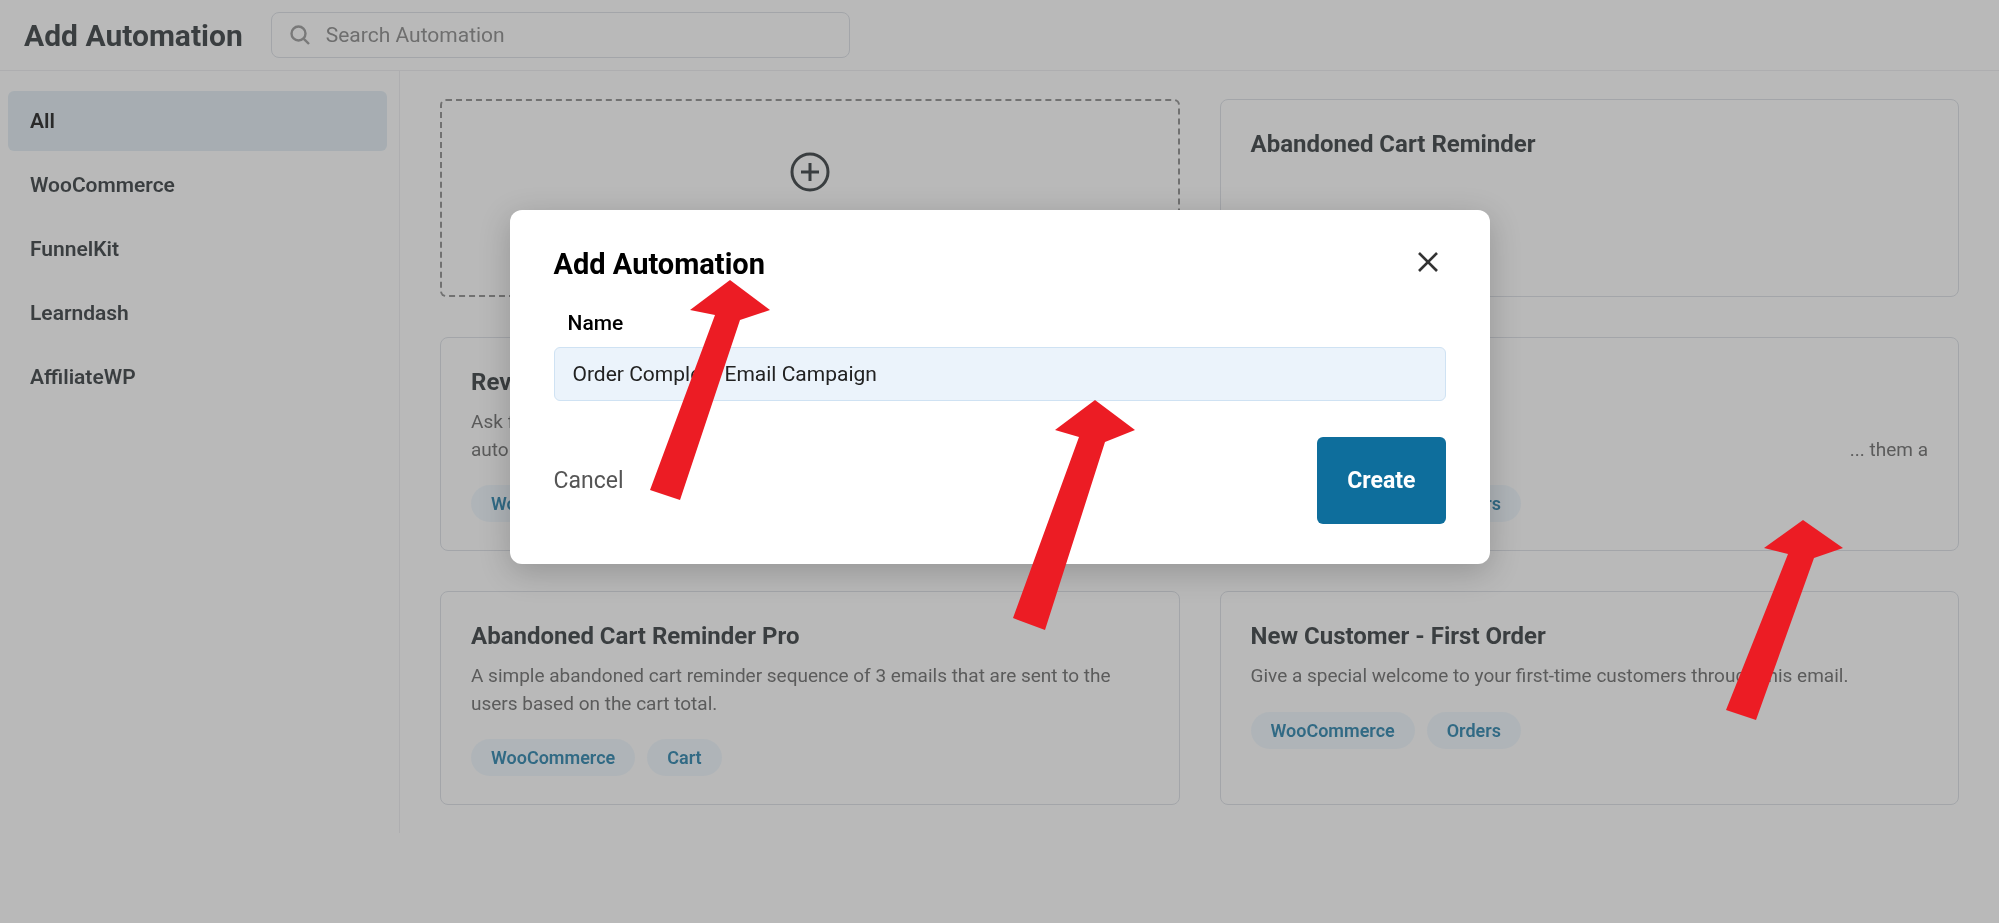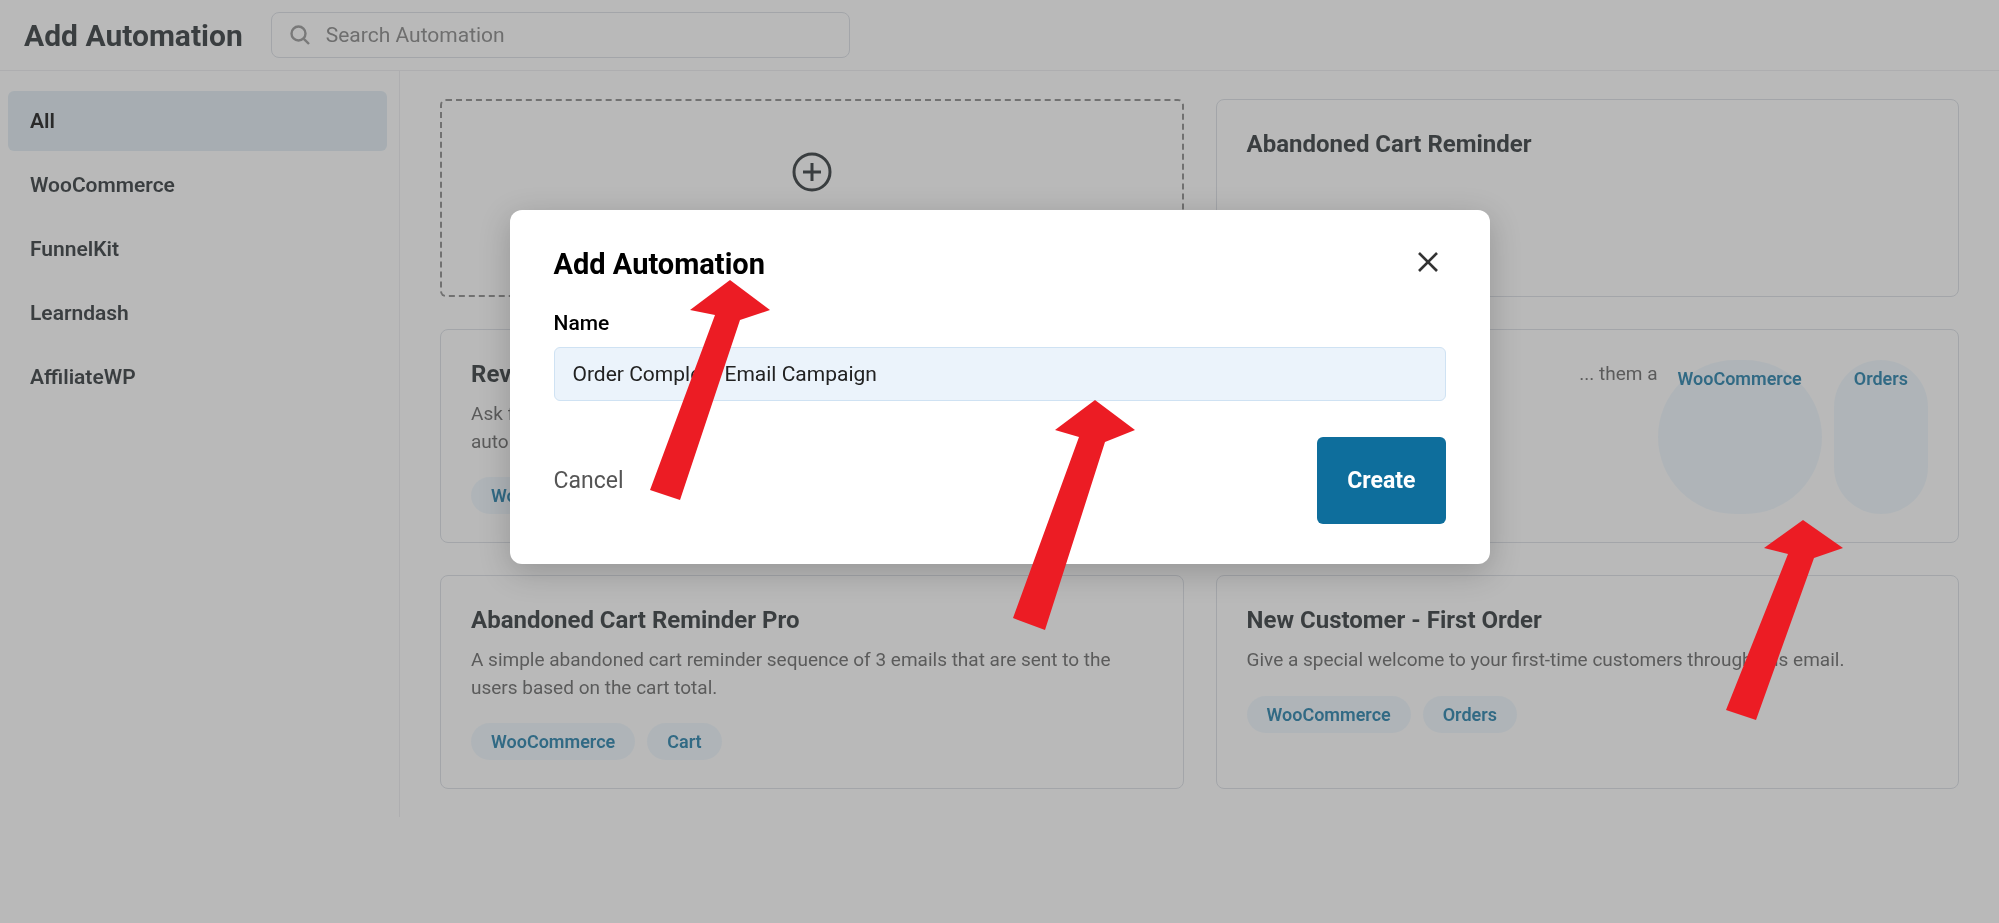--- a/index.html
+++ b/index.html
@@ -12,40 +12,40 @@
 .search-wrap svg { flex: 0 0 auto; }
 .search-input { border: none; outline: none; font-size: 21px; background: transparent; color: #666; margin-left: 14px; width: 100%; }
 
 
 .layout { display: flex; }
 .sidebar { width: 400px; padding: 20px 12px 20px 8px; border-right: 1px solid #e4e4e7; }
 .sidebar-item { padding: 18px 22px; border-radius: 6px; font-size: 21px; font-weight: 600; color:#1d2327; cursor: pointer; margin-bottom: 4px; }
 .sidebar-item.active { background: #d7e2ea; color: #000000; }
 
 .main { flex: 1; padding: 28px 40px; }
-.grid { display: grid; grid-template-columns: 1fr 1fr; gap: 32px; }
+.grid { display: grid; grid-template-columns: 1fr 1fr; gap: 40px; }
 
 
 .scratch-card { border: 2px dashed #7a7a7a; border-radius: 6px; display: flex; flex-direction: column; align-items: center; justify-content: center; padding: 50px 0 60px; cursor: pointer; }
 .scratch-title { font-size: 24px; font-weight: 600; margin-top: 14px; }
 
 
 .template-card { border: 1px solid #d1d5db; border-radius: 8px; padding: 30px 30px 28px; cursor: pointer; background:transparent; }
 .template-title { font-size: 24px; font-weight: 700; margin-bottom: 12px; color:#1d2327; }
 .template-desc { font-size: 19px; color: #555; line-height: 1.45; margin-bottom: 22px; }
 .tags { display: flex; gap: 12px; flex-wrap: wrap; }
 .tag { background: #e6eef4; color: #0d6e9c; border-radius: 999px; padding: 8px 20px; font-size: 18px; font-weight: 600; }
 
 
 .overlay { position: absolute; inset: 0; background: rgba(100,100,100,0.42); display:flex; align-items:flex-start; justify-content:center; }
 .modal { background:#fff; border-radius: 12px; width: 980px; margin-top: 210px; padding: 34px 44px 40px; box-shadow: 0 8px 32px rgba(0,0,0,.2); }
 .modal-header { display:flex; justify-content:space-between; align-items:center; margin-bottom: 28px; }
 .modal-title { font-size: 29px; font-weight: 700; }
 .close-btn { background:none; border:none; cursor:pointer; padding:4px; }
-.field-label { font-size: 21px; font-weight: 500; margin-bottom: 12px; display:block; }
+.field-label { font-size: 21px; font-weight: 500; margin-bottom: 12px; display:block;margin-left:14px; }
 .name-input { width: 100%; border: 1px solid #cfe2f3; background:#ebf3fb; border-radius: 6px; padding: 14px 18px; font-size: 21px; color:#222; }
 .modal-actions { display:flex; justify-content:space-between; gap: 28px; margin-top: 36px; align-items:center; }
 .btn-cancel { background:none; border:none; font-size: 23px; color:#555; cursor:pointer; }
 .btn-create { background:#0e6e9c; color:#fff; border:none; border-radius:6px; padding: 30px 30px; font-size: 23px; font-weight:700; cursor:pointer; }
 
 
 .arrow { position:absolute; z-index: 999; }
 </style>
 </head>
 <body>
@@ -89,21 +89,21 @@
 
       <div class="template-card">
         <div class="template-title">Review Collection Email (Post-Purchase)</div>
         <div class="template-desc">Ask for a review on a purchase made a defined number of days ago with this automated email. Reviews help boost brand loyalty and sales.</div>
         <div class="tags">
           <span class="tag">WooCommerce</span>
           <span class="tag">Reviews</span>
         </div>
       </div>
 
-      <div class="template-card" style="display:flex; flex-direction:row; justify-content:flex-end;">
+      <div class="template-card" style="display:flex; flex-direction:column; justify-content:flex-end;">
         <div class="template-desc" style="text-align:right">... them a</div>
         <div class="tags">
           <span class="tag">WooCommerce</span>
           <span class="tag">Orders</span>
         </div>
       </div>
 
       <div class="template-card">
         <div class="template-title">Abandoned Cart Reminder Pro</div>
         <div class="template-desc">A simple abandoned cart reminder sequence of 3 emails that are sent to the users based on the cart total.</div>

